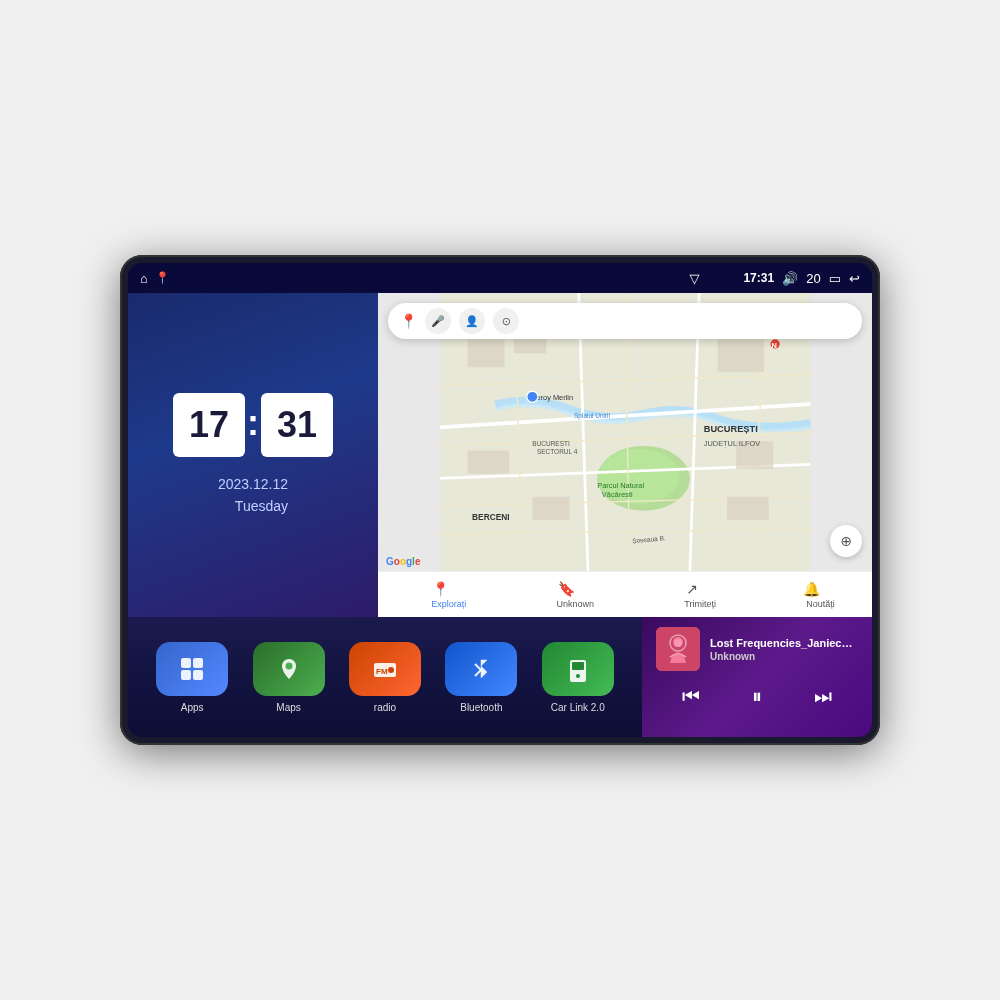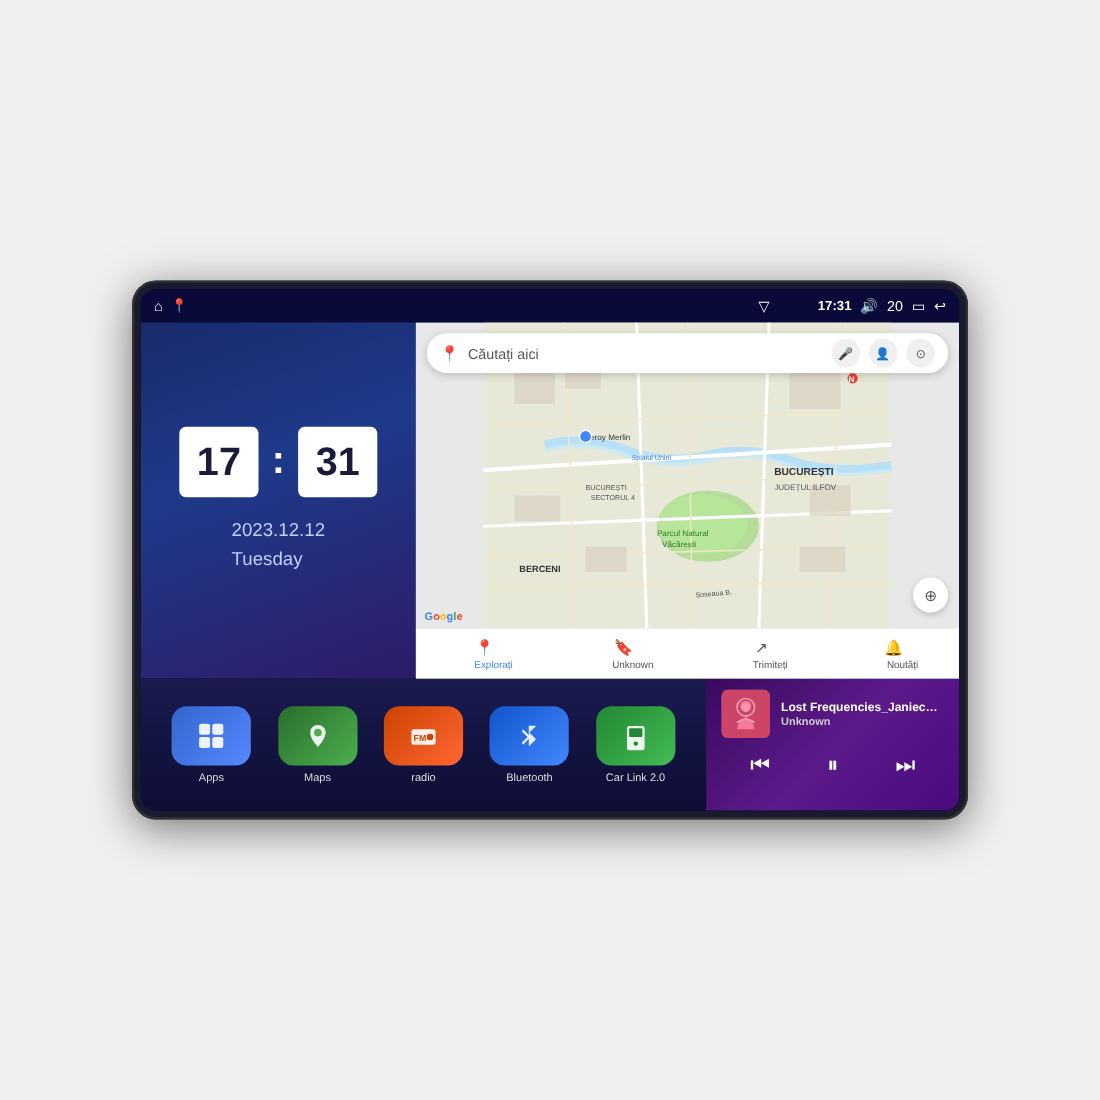--- a/index.html
+++ b/index.html
@@ -86,21 +86,21 @@
       display: flex;
       flex-direction: column;
       align-items: center;
       justify-content: center;
       padding: 20px;
       flex-shrink: 0;
     }
 
     .clock-display {
       display: flex;
-      gap: 12px;
+      gap: 2px;
       align-items: center;
       margin-bottom: 16px;
     }
 
     .clock-block {
       background: white;
       border-radius: 6px;
       width: 72px;
       height: 64px;
       display: flex;
@@ -115,22 +115,22 @@
     .clock-colon {
       color: white;
       font-size: 36px;
       font-weight: bold;
       line-height: 1;
       margin-bottom: 4px;
     }
 
     .clock-date {
       color: #c0d0ff;
-      font-size: 17px;
-      text-align: left;
+      font-size: 14px;
+      text-align: right;
       line-height: 1.6;
     }
 
     
     .map-panel {
       flex: 1;
       background: #e8e8e8;
       position: relative;
       overflow: hidden;
       display: flex;
@@ -451,21 +451,20 @@
 
               <circle cx="100" cy="112" r="6" fill="#4285f4" stroke="white" stroke-width="1.5"></circle>
 
               <circle cx="362" cy="55" r="5" fill="#ea4335"></circle>
               <text x="358" y="59" font-size="8" fill="white" font-family="Arial" font-weight="bold">N</text>
             </svg>
           </div>
 
           <div class="map-search-bar">
             <span style="color:#4285f4; font-size:14px;">📍</span>
-            <span class="map-search-text">Căutați aici</span>
             <div class="map-icons-right">
               <div class="map-icon-btn">🎤</div>
               <div class="map-icon-btn">👤</div>
               <div class="map-icon-btn">⊙</div>
             </div>
           </div>
 
           <div class="google-logo">
             <span>G</span><span>o</span><span>o</span><span>g</span><span>l</span><span>e</span>
           </div>

